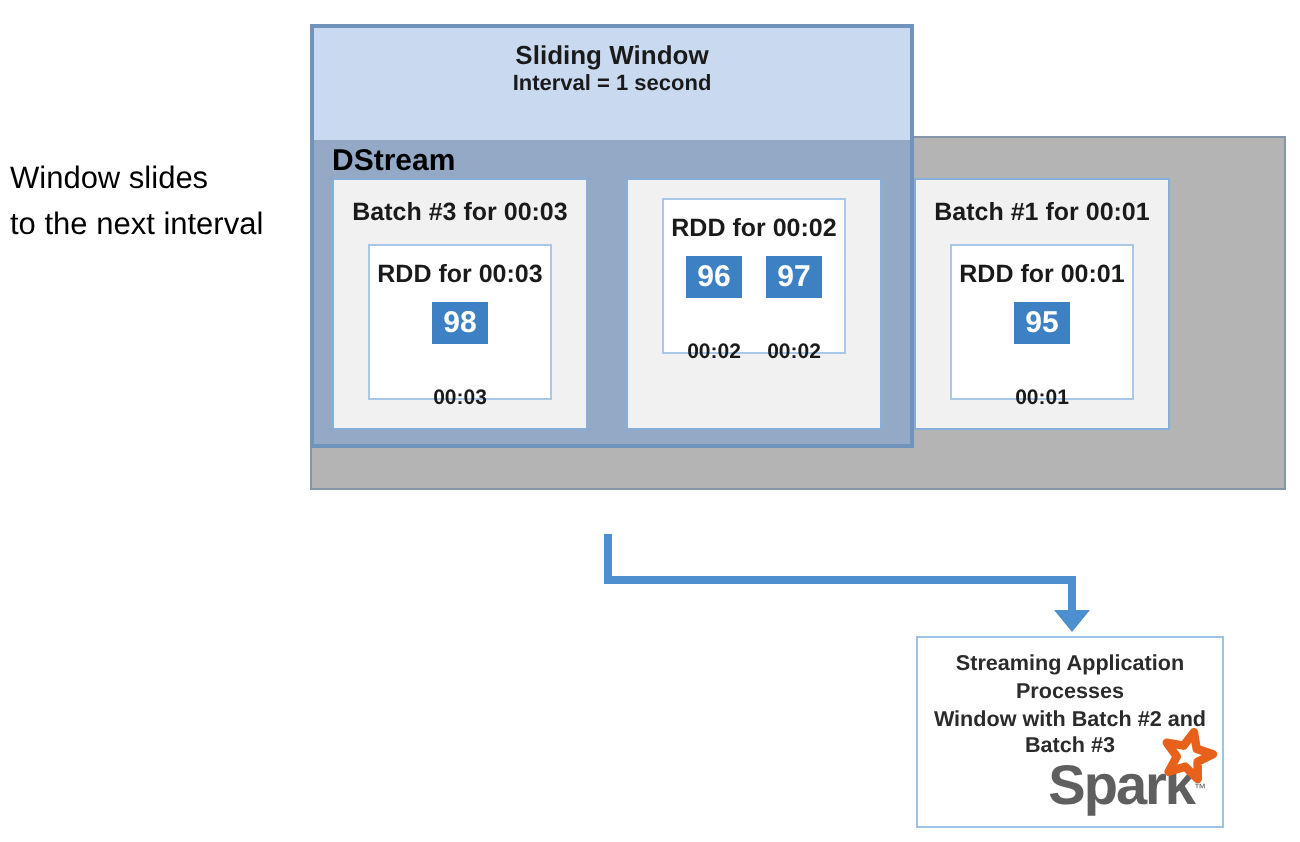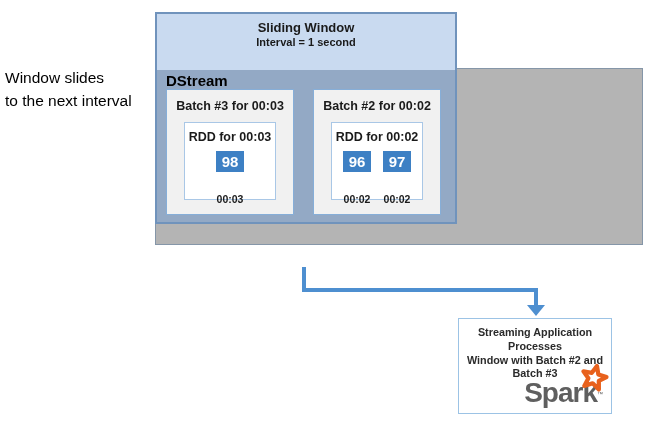--- a/index.html
+++ b/index.html
@@ -9,21 +9,21 @@
     --rdd-fill:#ffffff; --rdd-border:#a9c7e6;
     --value-fill:#3d80c4; --value-text:#ffffff;
     --arrow:#4e8fd0; --output-border:#9cc3e5;
     --spark-gray:#5f5f5f; --spark-orange:#e8611c; --text:#1a1a1a;
   }
   html,body{margin:0;padding:0;background:#fff;}
   .canvas{
     position:relative;width:650px;height:421px;background:#ffffff;overflow:hidden;
     font-family:"Liberation Sans","DejaVu Sans",sans-serif;color:var(--text);
   }
-  .left-note{position:absolute;left:5px;top:66px;width:155px;font-size:15.5px;line-height:23px;color:#000;}
+  .left-note{position:absolute;left:5px;top:78px;width:155px;font-size:15.5px;line-height:23px;color:#000;}
   .band{position:absolute;left:155px;top:68px;width:488px;height:177px;box-sizing:border-box;
     background:var(--band-fill);border:1px solid var(--band-border);z-index:1;}
   .window{position:absolute;left:155px;top:12px;width:302px;height:212px;box-sizing:border-box;
     border:2px solid var(--window-border);z-index:2;text-align:center;
     background:linear-gradient(to bottom,var(--window-fill) 0px,var(--window-fill) 56px,
       var(--overlap-fill) 56px,var(--overlap-fill) 233px,var(--window-fill) 233px,var(--window-fill) 256px);}
   .window-title{margin-top:6px;font-size:13px;font-weight:700;}
   .window-sub{font-size:11px;font-weight:600;line-height:14px;}
   .dstream-label{position:absolute;left:166px;top:72px;font-size:15px;font-weight:600;z-index:3;color:#000;}
   .batch{position:absolute;top:89px;width:128px;height:126px;box-sizing:border-box;z-index:3;
@@ -78,36 +78,47 @@
       <div class="value-row">
         <div class="vcol">
           <div class="vbox">98</div>
           <div class="vtime">00:03</div>
         </div>
       </div>
     </div>
   </div>
 
   <div class="batch batch-2">
-    <div class="batch-title">Batch #2 for 00:02</div>
     <div class="rdd">
       <div class="rdd-title">RDD for 00:02</div>
       <div class="value-row">
         <div class="vcol">
           <div class="vbox">96</div>
           <div class="vtime">00:02</div>
         </div>
         <div class="vcol">
           <div class="vbox">97</div>
           <div class="vtime">00:02</div>
         </div>
       </div>
     </div>
   </div>
 
+  <div class="batch batch-1">
+    <div class="batch-title">Batch #1 for 00:01</div>
+    <div class="rdd">
+      <div class="rdd-title">RDD for 00:01</div>
+      <div class="value-row">
+        <div class="vcol">
+          <div class="vbox">95</div>
+          <div class="vtime">00:01</div>
+        </div>
+      </div>
+    </div>
+  </div>
 
   <div class="seg seg-v1"></div>
   <div class="seg seg-h"></div>
   <div class="seg seg-v2"></div>
   <div class="arrow-head"></div>
 
   <div class="output-box">
     <div class="output-text">
       <div>Streaming Application</div>
       <div>Processes</div>

